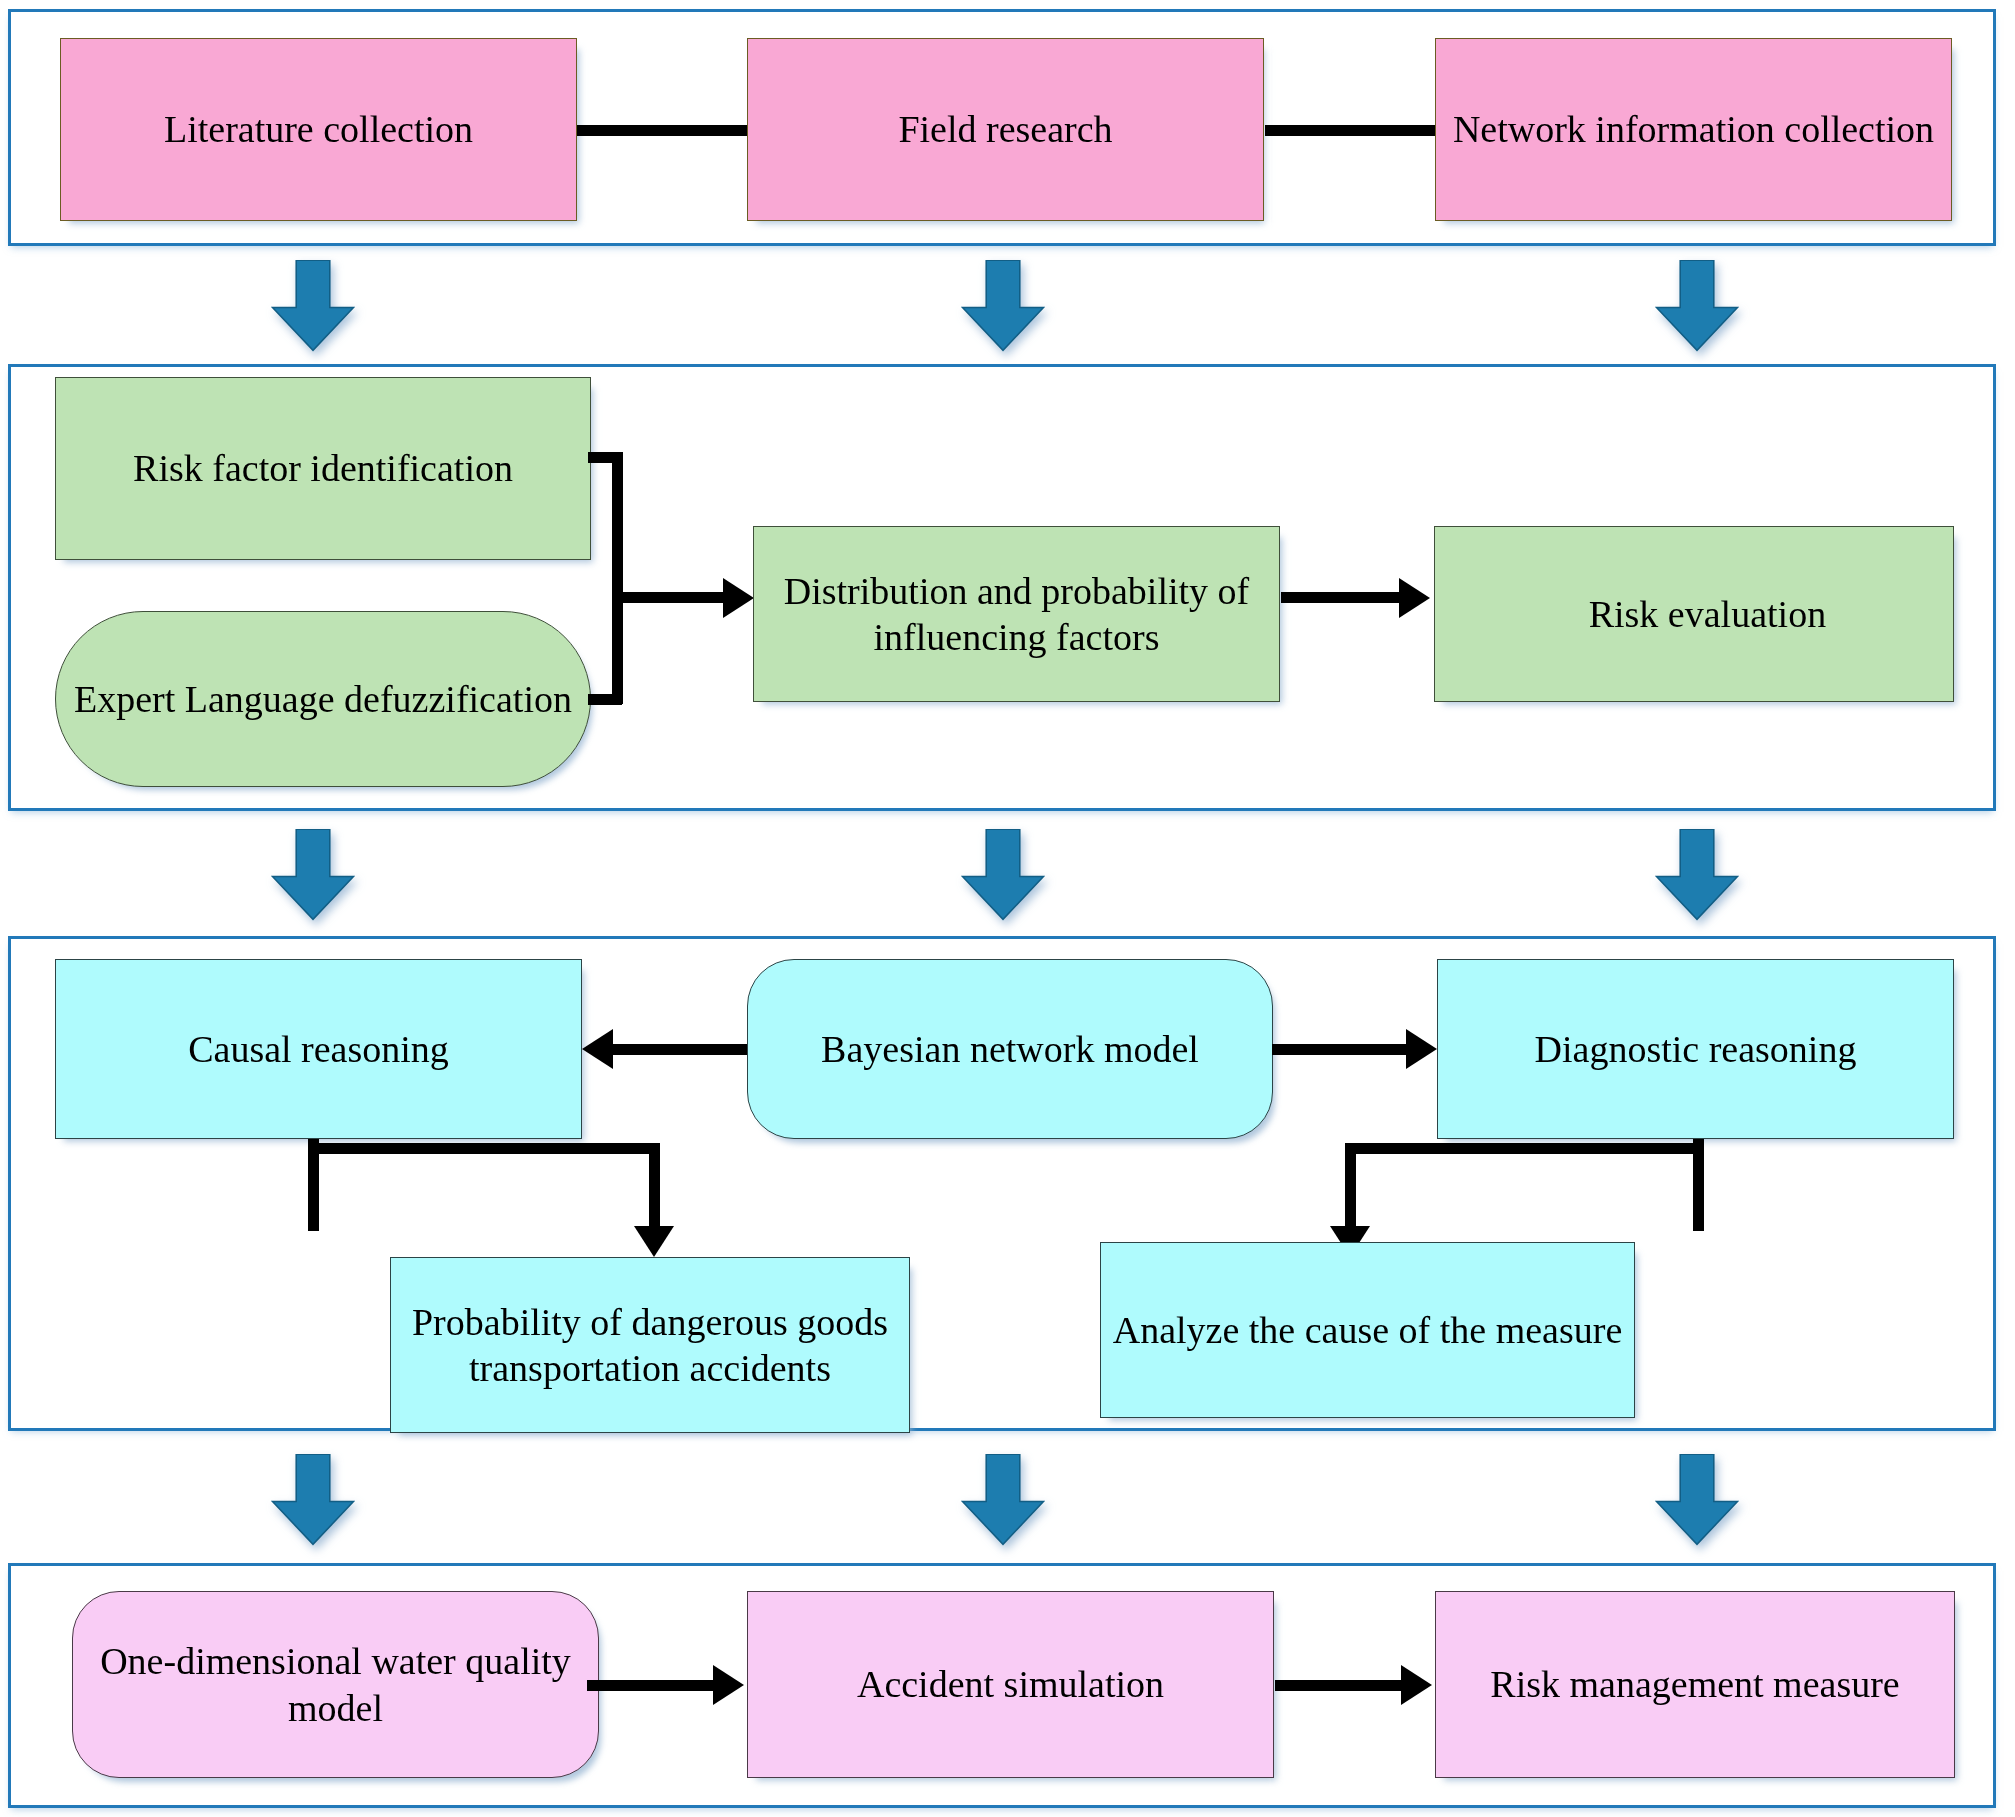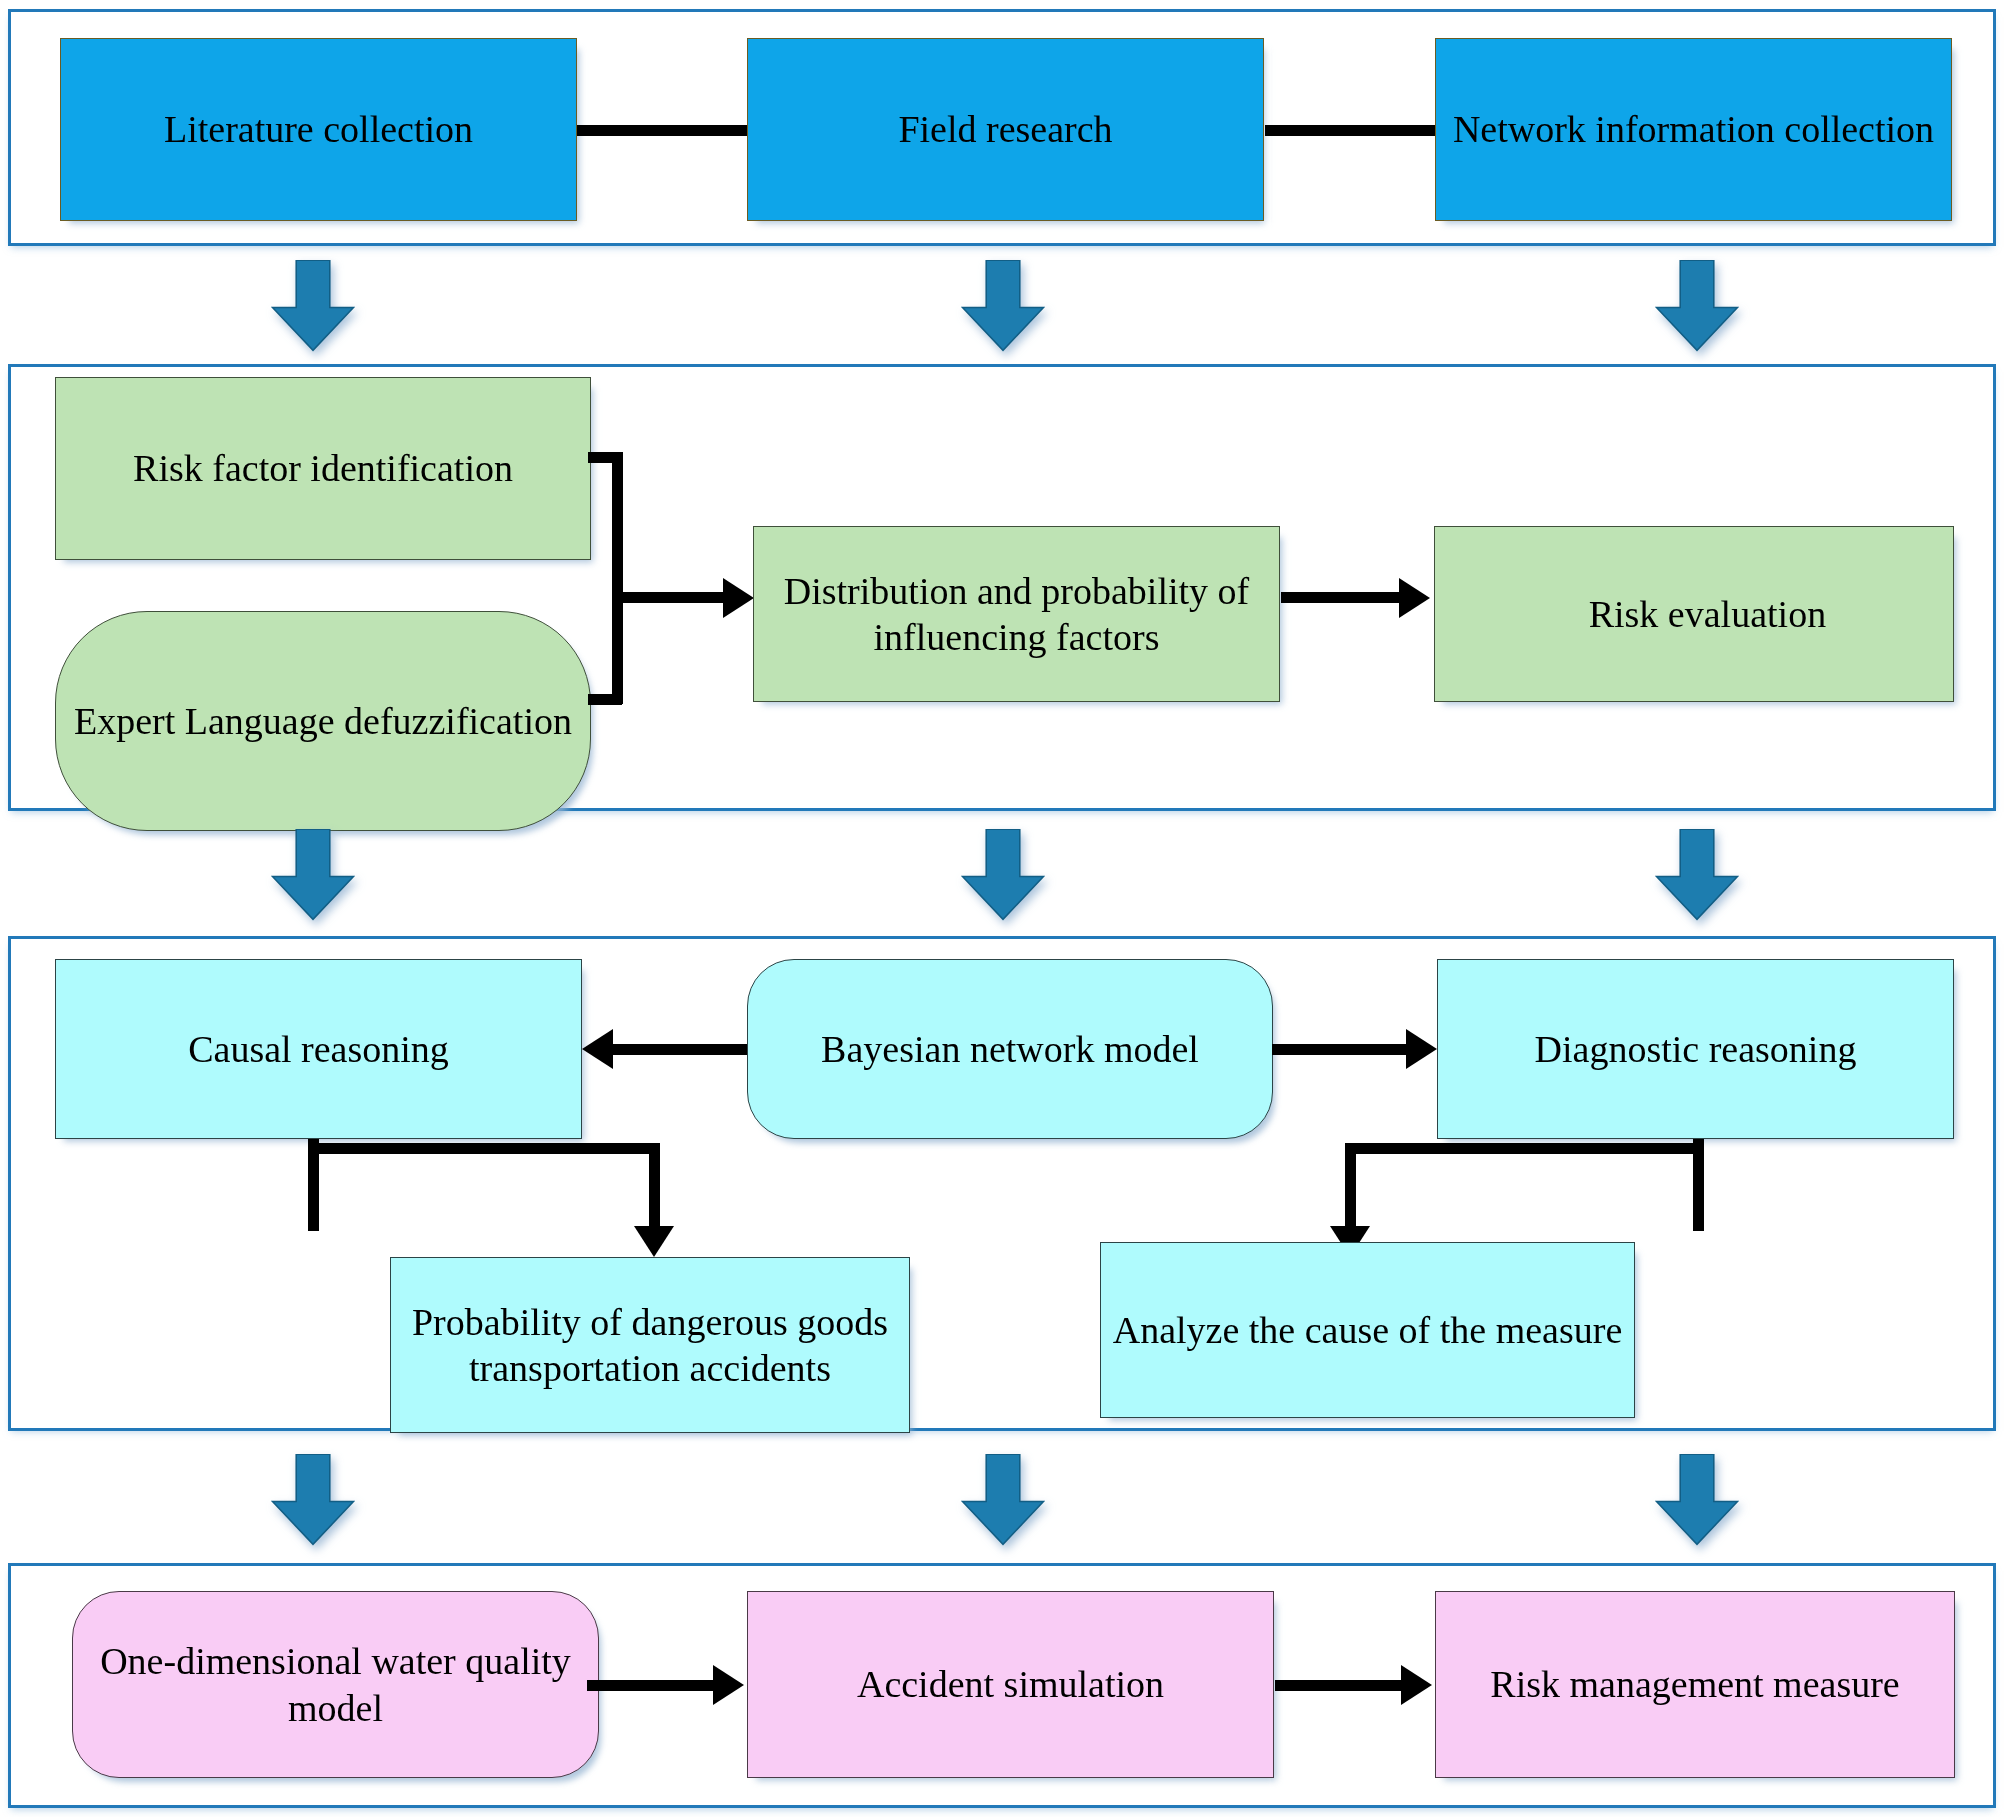--- a/index.html
+++ b/index.html
@@ -23,21 +23,21 @@
     display:flex;
     align-items:center;
     justify-content:center;
     text-align:center;
     line-height:1.22;
     color:#000;
     font-size:38px;
     padding:4.6px 9.2px;
     box-shadow:5.3px 6.9px 6.9px -3.8px rgba(150,180,210,.75);
   }
-  .yellow{background:#0ea5e9;border-color:#6b5c23;}
+  .yellow{background:#f9a8d4;border-color:#6b5c23;}
   .green {background:#BEE3B4;border-color:#3f4f3a;}
   .cyan  {background:#AFFBFD;border-color:#2c4446;}
   .pink  {background:#F9CCF5;border-color:#4a3a47;}
   .round {border-radius:92px;}
   .round-sm{border-radius:47px;}
 
   
   .hbar{position:absolute;background:#000;height:10.7px;}
   .vbar{position:absolute;background:#000;width:10.7px;}
 
@@ -90,21 +90,21 @@
       <polygon points="33,0 77,0 77,62 108,62 55,118 2,62 33,62" fill="#1D7DAF" stroke="#125E85" stroke-width="2"></polygon>
     </svg>
   </div>
 
   <div class="panel" style="left:7.6px;top:364px;width:1988px;height:447px;"></div>
 
   <div class="node green" style="left:55px;top:377px;width:536px;height:183px;align-items:center;">
     <span>Risk factor identification</span>
   </div>
 
-  <div class="node green round" style="left:55px;top:611px;width:536px;height:220px;">
+  <div class="node green round" style="left:55px;top:611px;width:536px;height:176px;">
     <span>Expert Language defuzzification</span>
   </div>
 
   <div class="hbar" style="left:588px;top:452px;width:34px;"></div>
   <div class="hbar" style="left:588px;top:694px;width:34px;"></div>
   <div class="vbar" style="left:612px;top:452px;height:252px;"></div>
   <div class="hbar" style="left:612px;top:592px;width:111px;"></div>
   <div class="ahead right" style="left:723px;top:578px;"></div>
 
   <div class="node green" style="left:753px;top:526px;width:527px;height:176px;">

